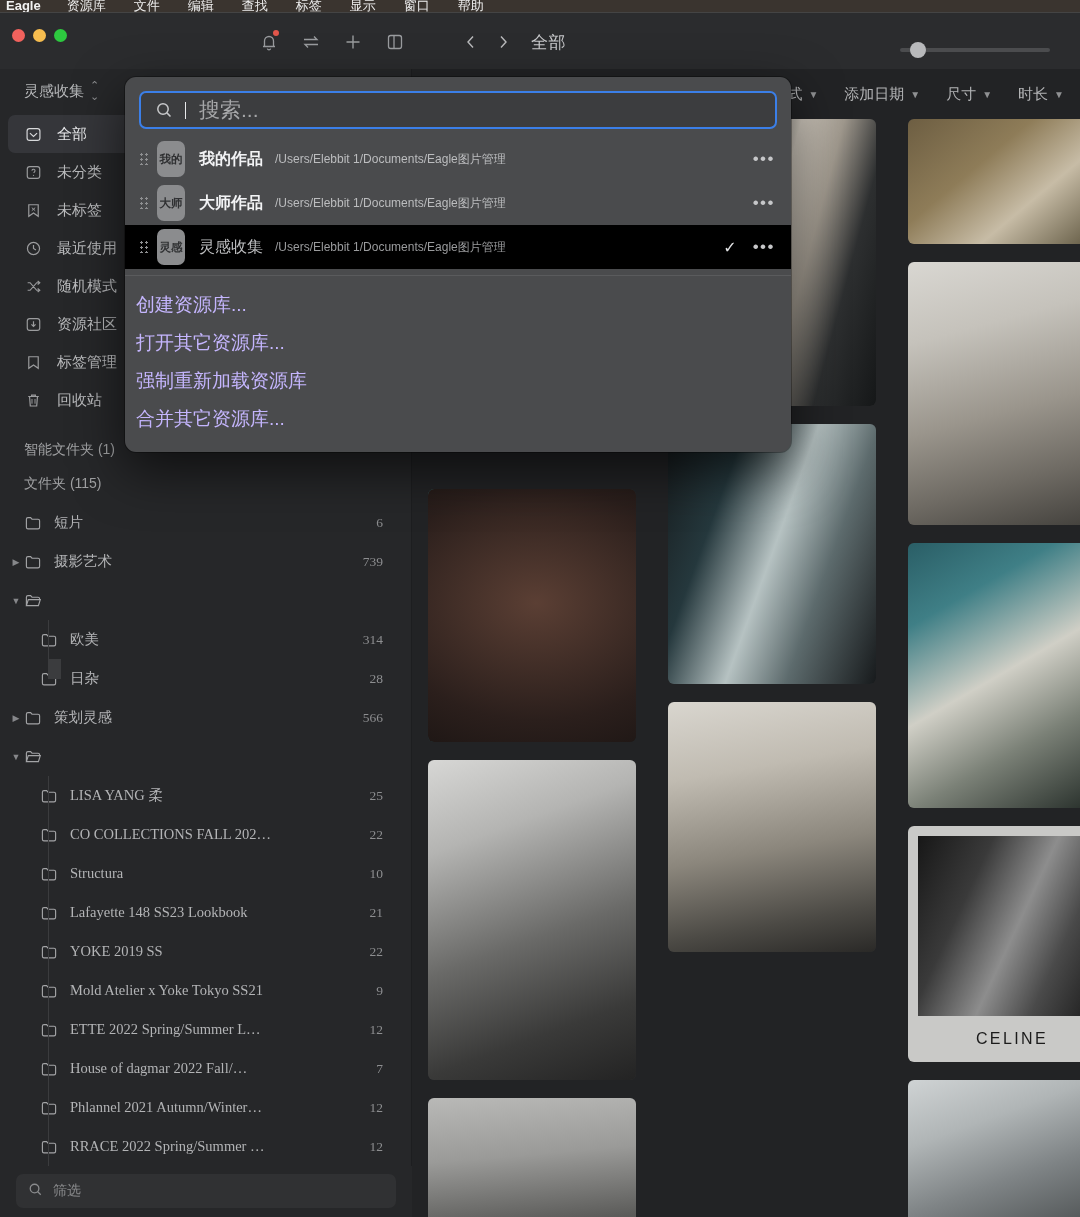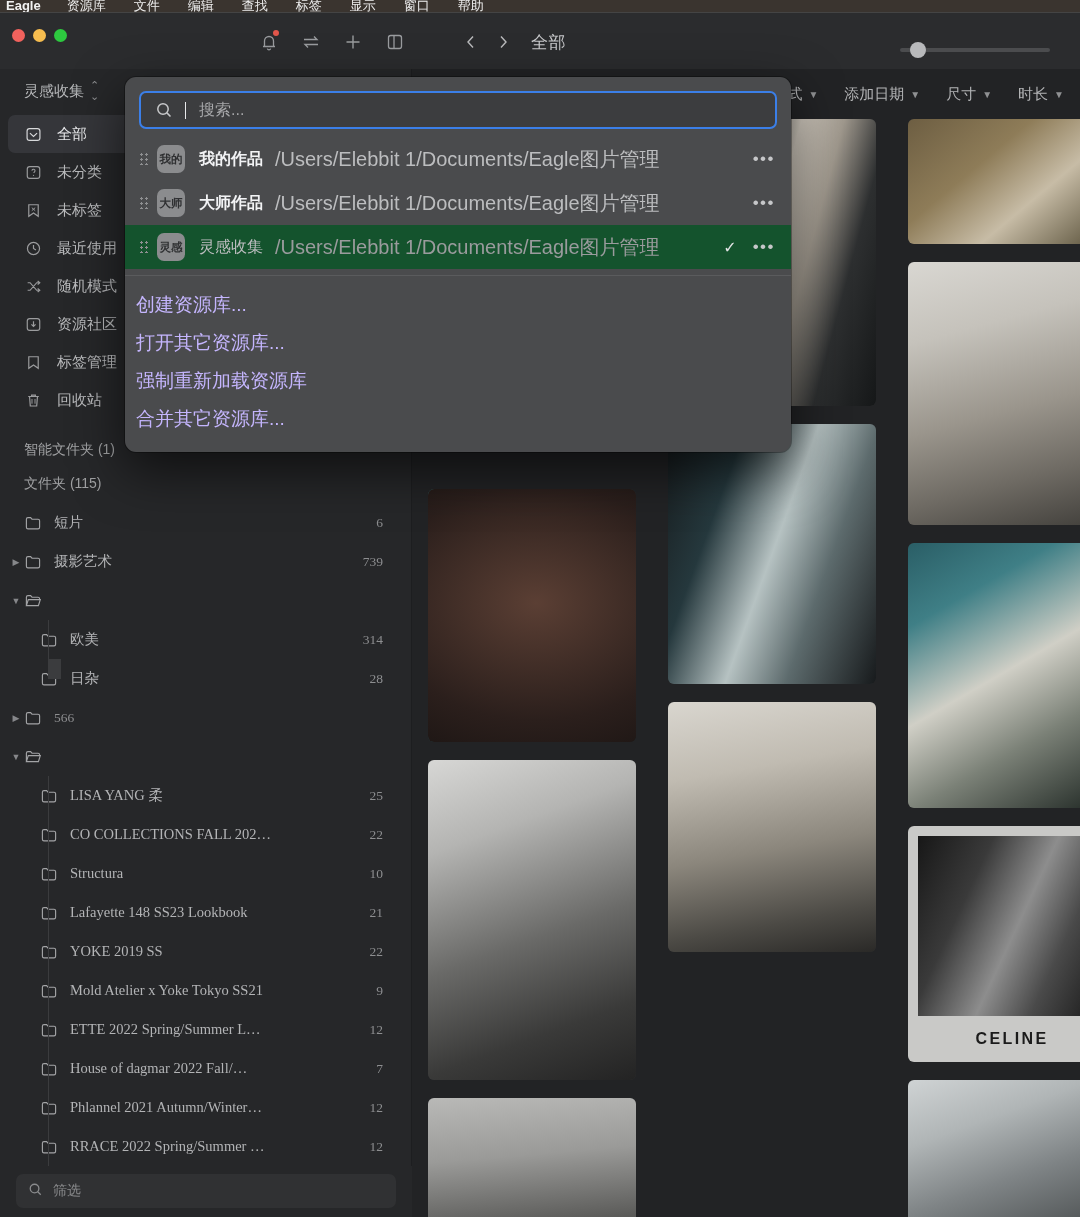--- a/index.html
+++ b/index.html
@@ -143,21 +143,20 @@
     position:absolute; left:0; top:0; right:0; height:50px;
     display:flex; align-items:center; justify-content:flex-end;
     padding-right:16px; gap:26px;
   }
   .fchip{ display:flex; align-items:center; gap:6px; color:#b2b3b5; font-size:15px; }
   .fchip .cv{ font-size:10px; color:#909193; }
 
   .grid{
     position:absolute; left:0; top:50px; right:0; bottom:0;
     padding:8px 0 0 12px;
-    font-weight:bold;
   }
   .col{ position:absolute; top:8px; width:208px; }
   .c1{ left:16px; } .c2{ left:256px; } .c3{ left:496px; }
   .card{
     width:100%; border-radius:6px; overflow:hidden; margin-bottom:18px;
     background:#2e2f31; position:relative;
   }
   .ph{ width:100%; display:block; position:relative; overflow:hidden; }
 
   
@@ -169,48 +168,48 @@
   }
   .pop-search{ padding:14px 14px 8px 14px; }
   .searchbox{
     height:38px; background:#3c3d3f; border:2px solid #3b7fe8; border-radius:7px;
     display:flex; align-items:center; padding-left:14px; gap:12px;
   }
   .searchbox .sicon{ color:#c8c9cb; display:flex; }
   .caret{
     width:1px; height:17px; background:#e8e9eb; margin-right:1px;
   }
-  .sphold{ color:#a6a7a9; font-size:16px; }
+  .sphold{ color:#a6a7a9; font-size:21px; }
 
   .libitem{
     height:44px; display:flex; align-items:center; padding:0 16px 0 10px;
     gap:0; position:relative;
   }
-  .libitem.sel{ background:#14532d; }
+  .libitem.sel{ background:#000000; }
   .grip{
     width:18px; flex:0 0 18px; display:flex; align-items:center; justify-content:center;
   }
   .grip i{
     display:block; width:8px; height:12px;
     background-image:
       radial-gradient(circle at 1.5px 1.5px, #8f9092 1.2px, transparent 1.4px),
       radial-gradient(circle at 6.5px 1.5px, #8f9092 1.2px, transparent 1.4px);
     background-size:8px 5px; background-repeat:repeat-y;
   }
   .libbadge{
-    width:28px; height:28px; border-radius:7px; background:#8b8c8e;
+    width:28px; height:36px; border-radius:7px; background:#8b8c8e;
     display:flex; align-items:center; justify-content:center;
     font-size:11.5px; color:#2f3032; flex:0 0 28px; margin-left:4px; font-weight:bold;
   }
   .libname{
     margin-left:14px; font-size:16px; font-weight:bold; color:#f2f3f5; white-space:nowrap;
   }
   .libitem.sel .libname{ color:#bcbdbf; font-weight:normal; }
   .libpath{
-    margin-left:12px; font-size:20px; color:#bcbdbf; white-space:nowrap;
+    margin-left:12px; font-size:12px; color:#bcbdbf; white-space:nowrap;
     overflow:hidden; text-overflow:ellipsis; flex:1 1 auto;
   }
   .libitem.sel .libpath{ color:#9a9b9d; }
   .checkm{ color:#e3e4e6; font-size:16px; margin-right:16px; flex:0 0 auto; }
   .dots{ color:#c6c7c9; font-size:17px; letter-spacing:1.5px; flex:0 0 auto; }
 
   .pop-sep{ height:1px; background:#5a5b5d; margin:6px 0 0 0; }
   .pop-menu{ padding:10px 0 14px 0; }
   .mrow{
     height:38px; display:flex; align-items:center; padding-left:11px;
@@ -437,20 +436,21 @@
           <span class="fcount">28</span>
         </div>
 
         <div class="frow ind0">
           <span class="disc">▶</span>
           <span class="fico">
               <svg width="18" height="18" viewBox="0 0 18 18" fill="none" stroke="currentColor" stroke-width="1.15">
                 <path d="M2.4 5.2a1.6 1.6 0 011.6-1.6h2.6l1.4 1.6h6a1.6 1.6 0 011.6 1.6v6.4a1.6 1.6 0 01-1.6 1.6H4a1.6 1.6 0 01-1.6-1.6z"></path>
               </svg>
             </span>
+          <span class="fname">策划灵感</span>
           <span class="fcount">566</span>
         </div>
 
         <div class="frow ind0">
           <span class="disc">▼</span>
           <span class="fico">
               <svg width="18" height="18" viewBox="0 0 18 18" fill="none" stroke="currentColor" stroke-width="1.15">
                 <path d="M2.4 13.6V5.2a1.6 1.6 0 011.6-1.6h2.6l1.4 1.6h6a1.6 1.6 0 011.6 1.6v.6"></path>
                 <path d="M2.4 13.6l1.9-6h12l-1.9 6z"></path>
               </svg>

